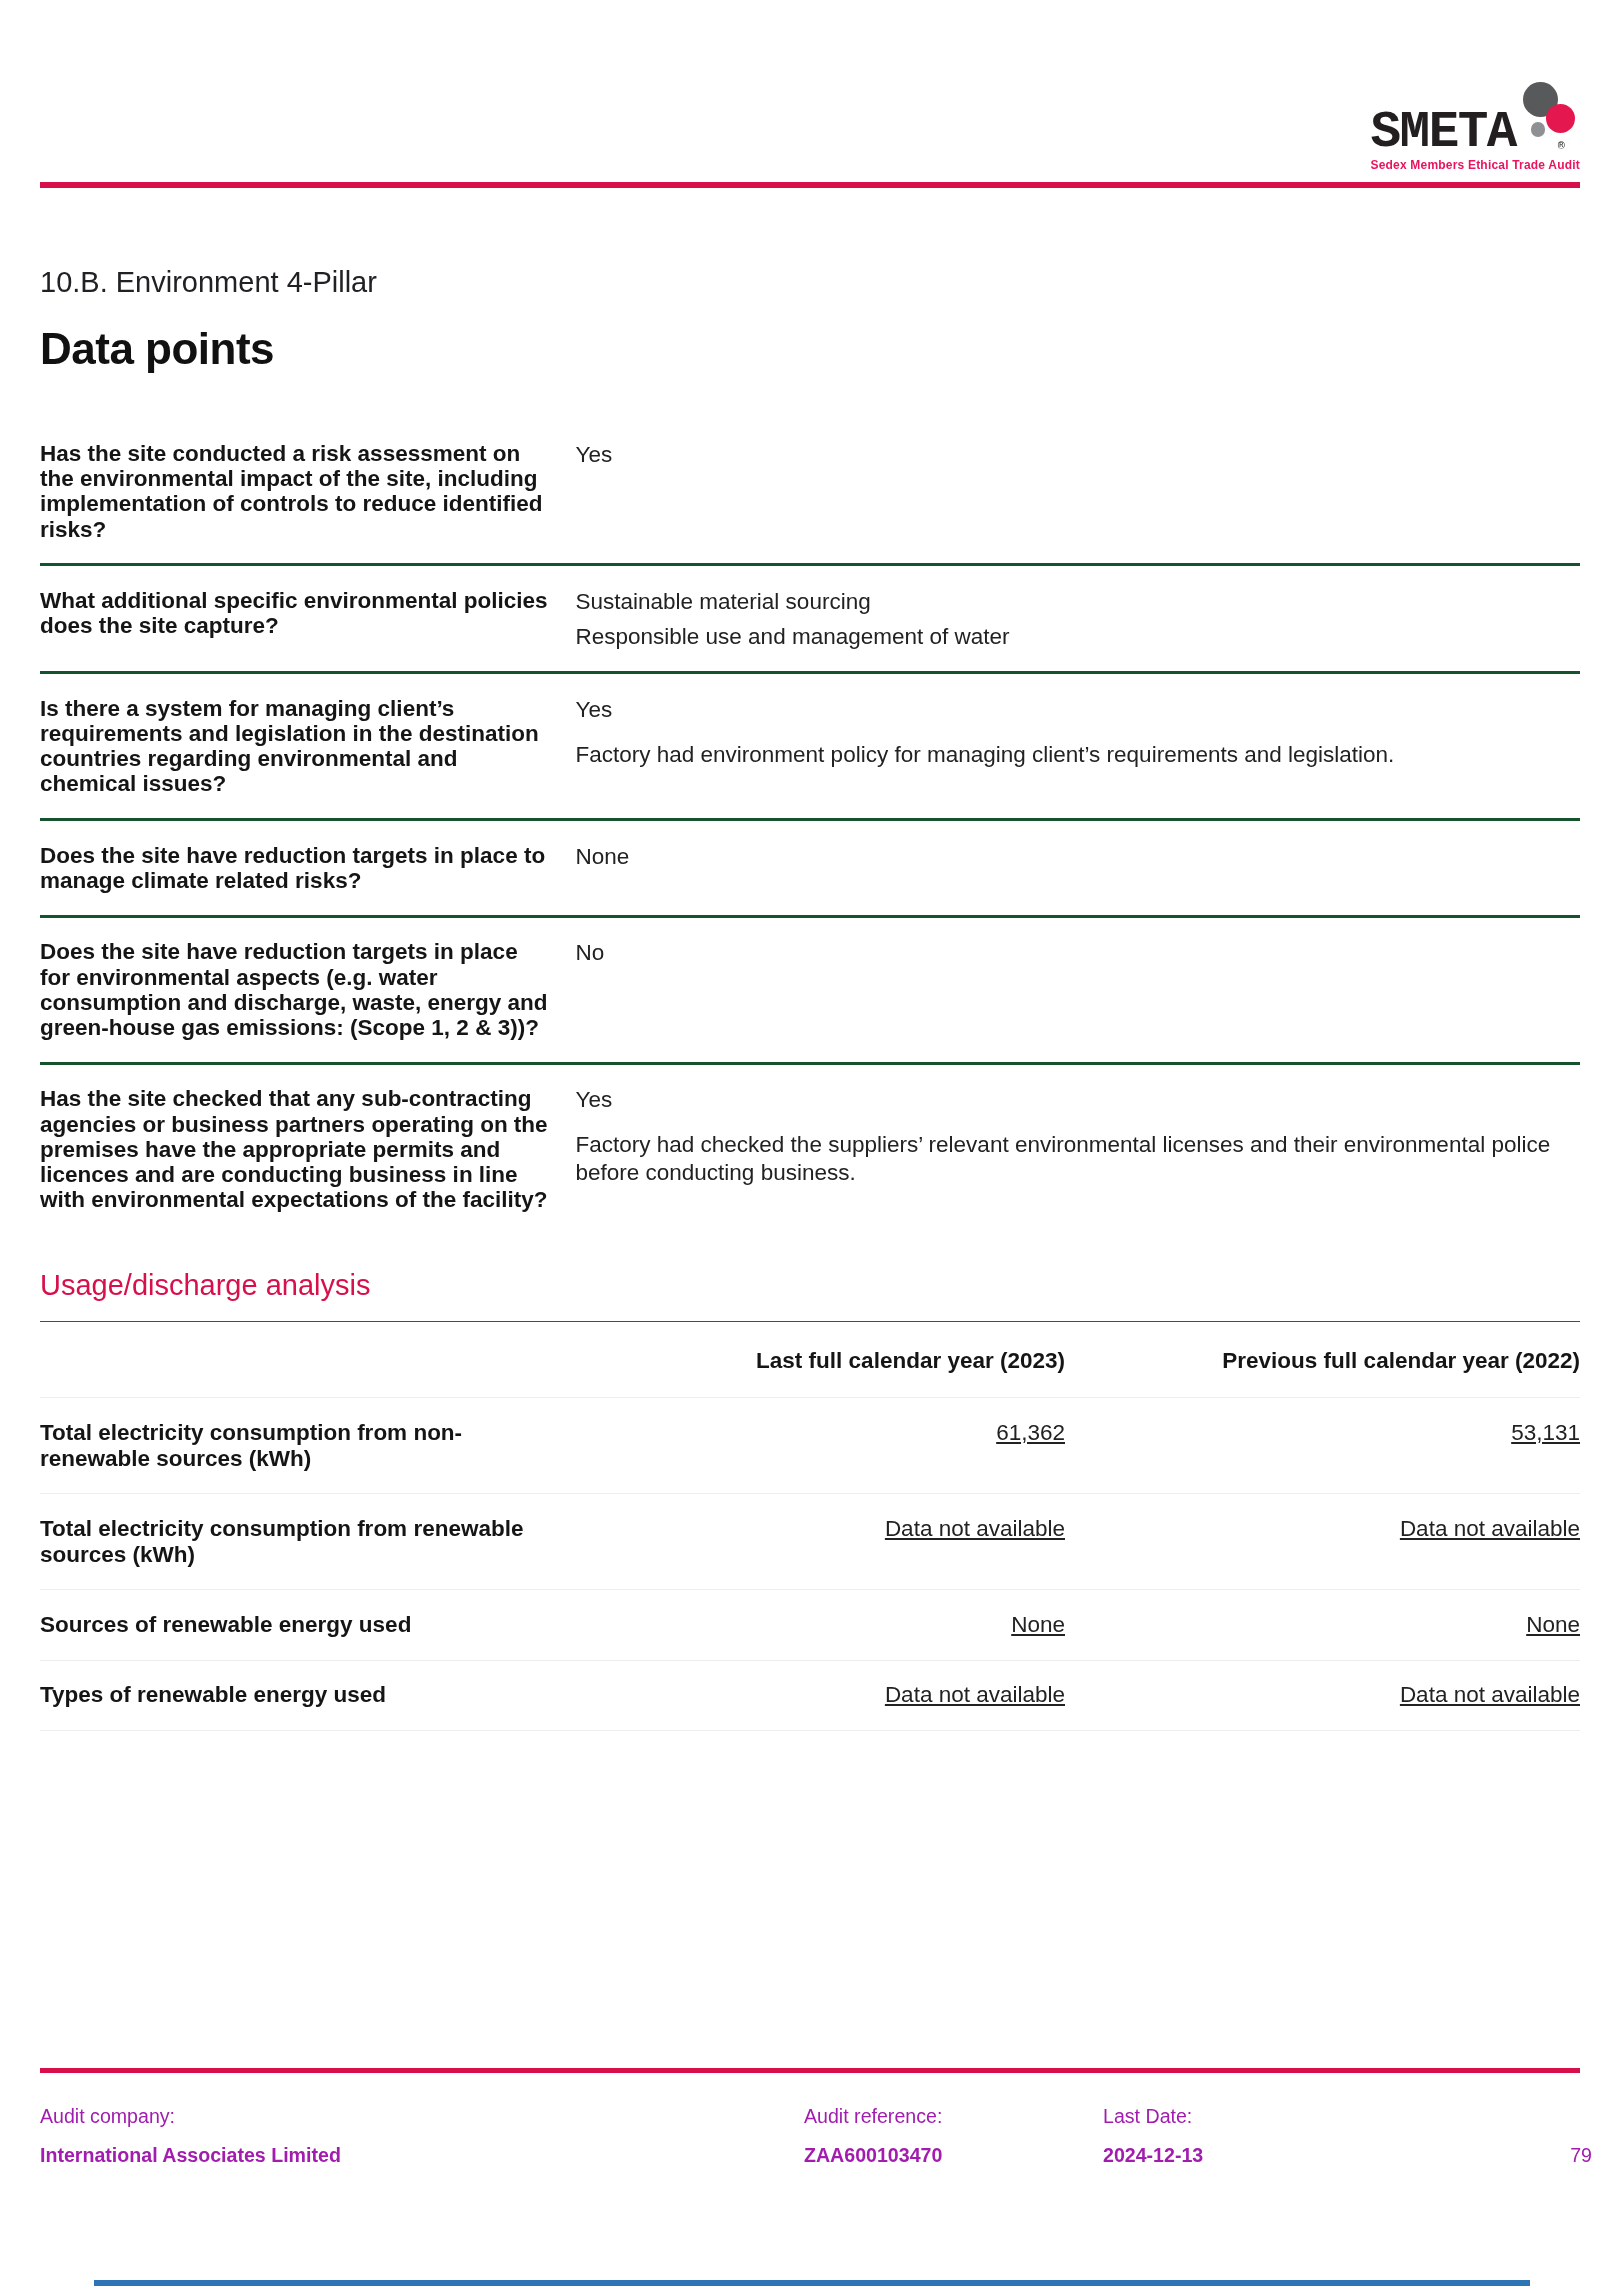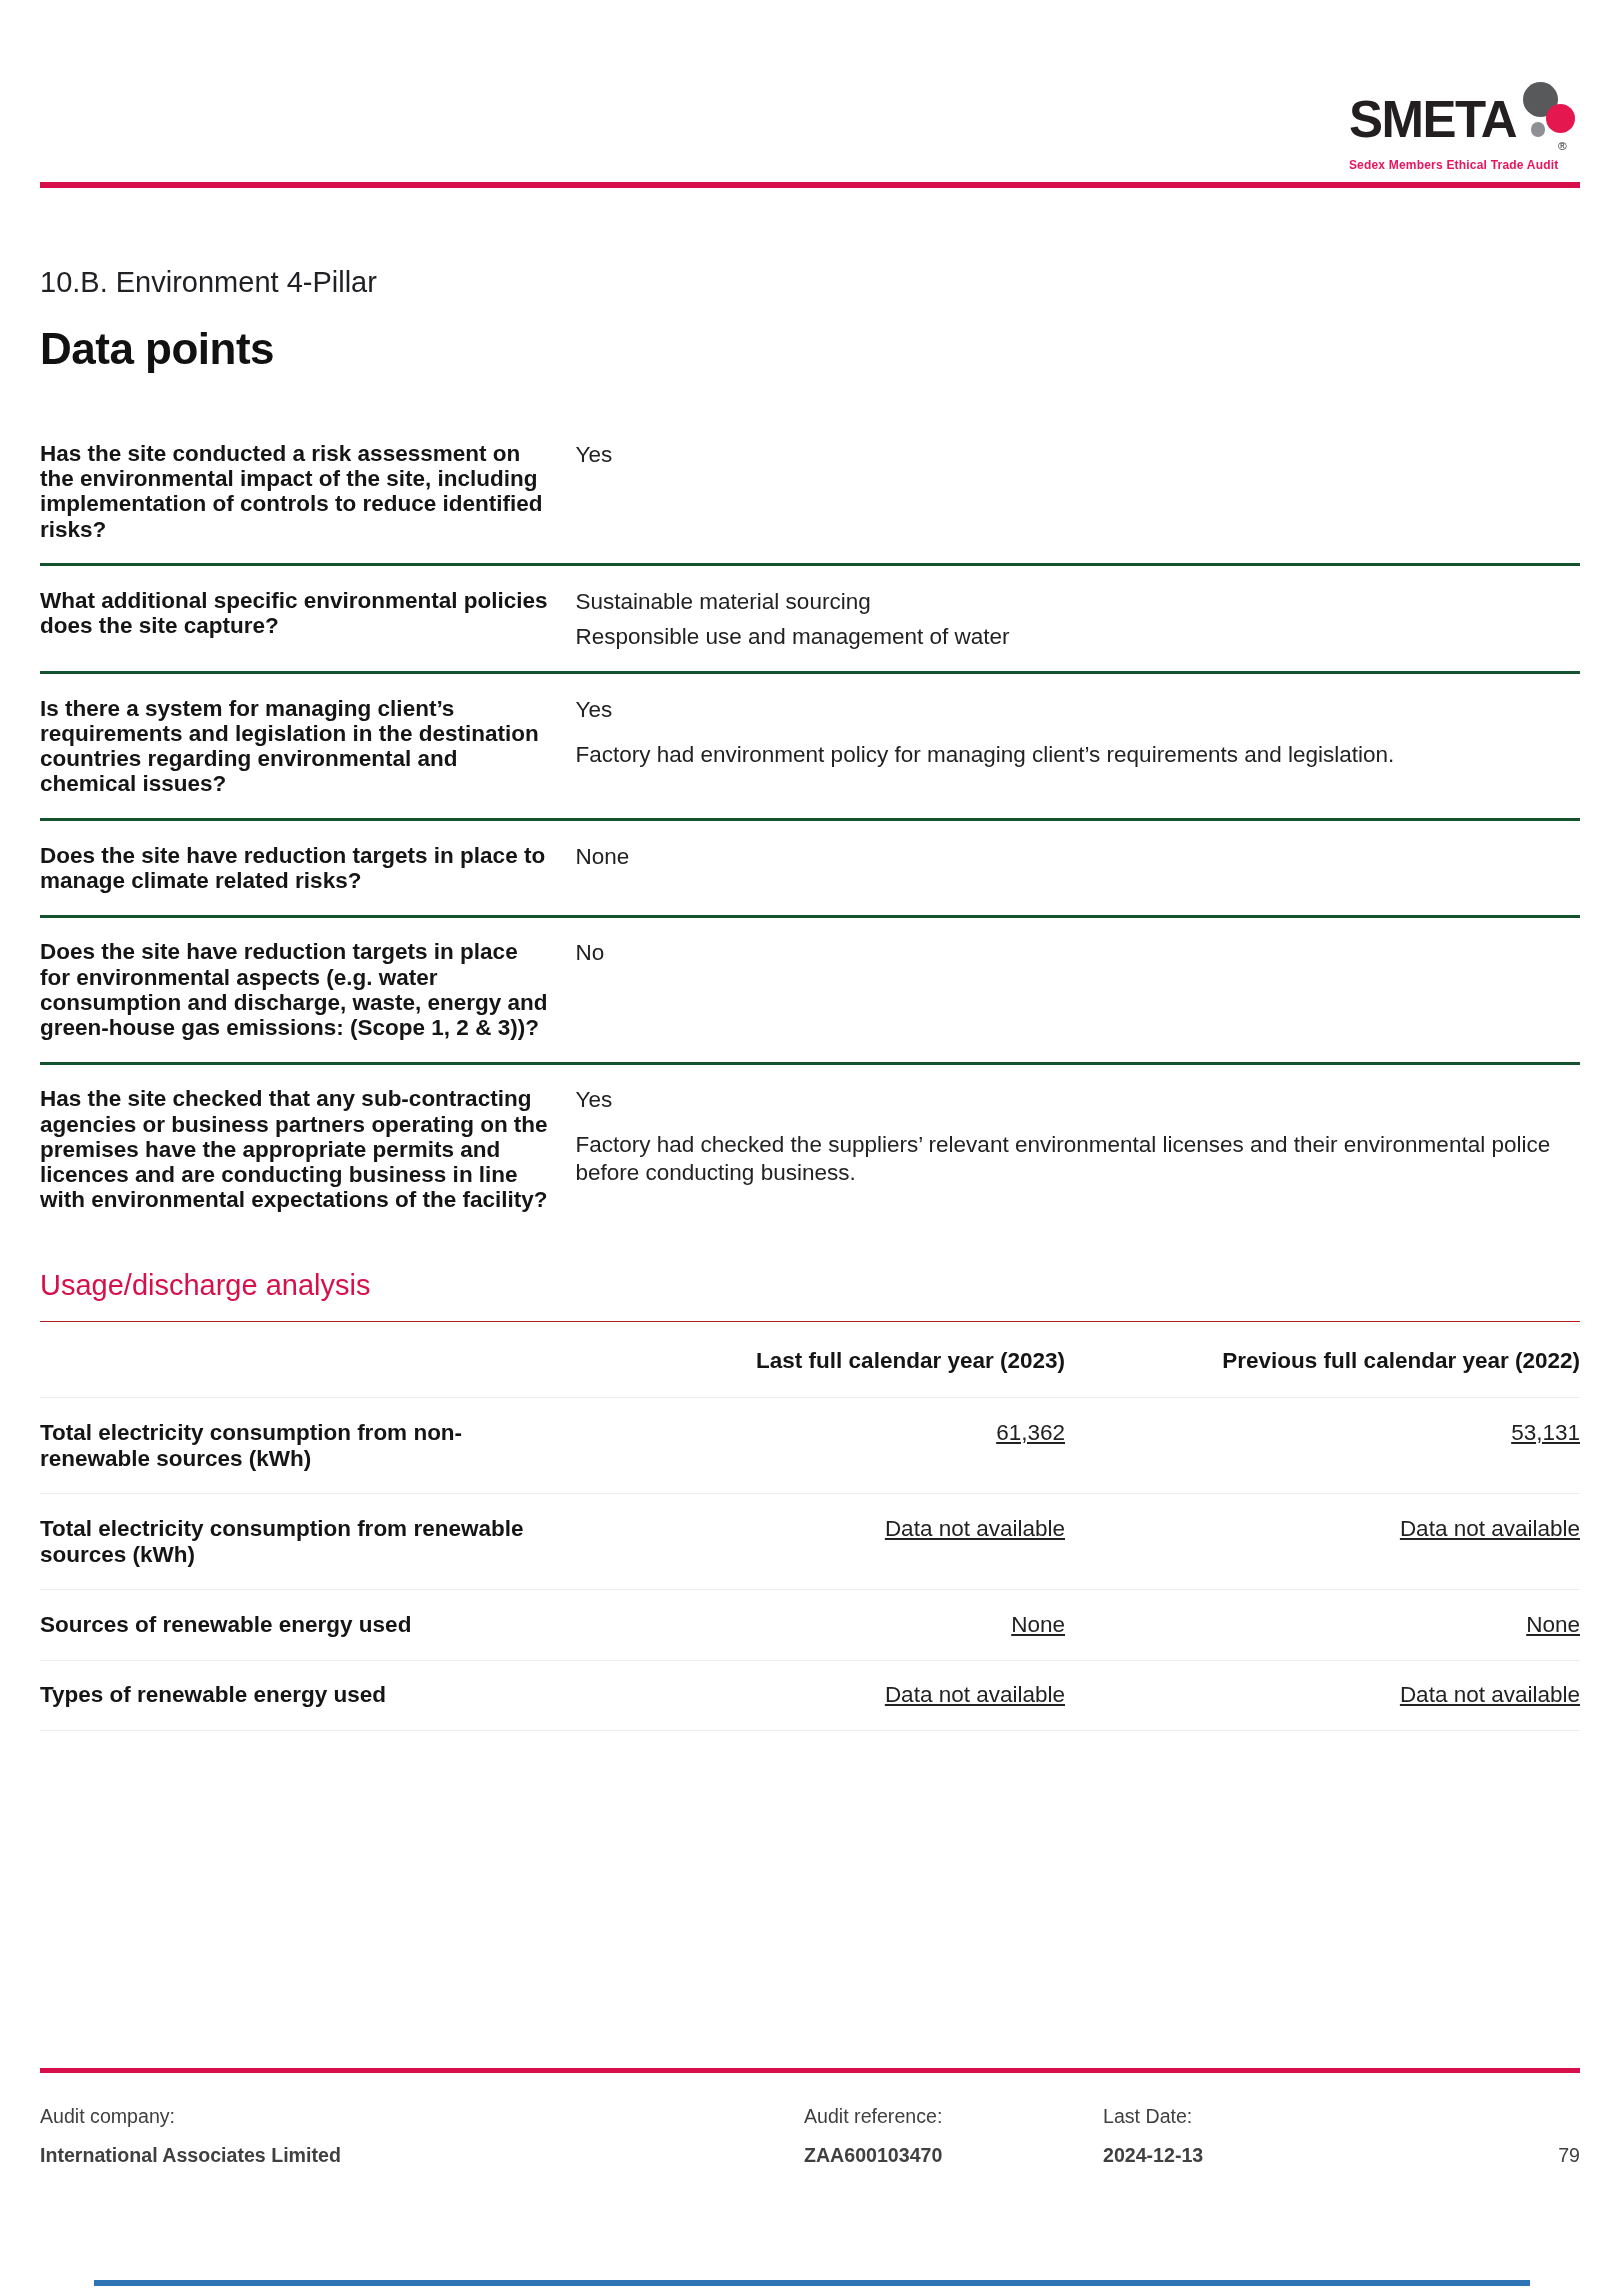--- a/index.html
+++ b/index.html
@@ -10,21 +10,21 @@
     width: 1620px;
     height: 2293px;
     background: #ffffff;
     overflow: hidden;
     padding: 0 40px;
   }
 
   
   .header { display: flex; justify-content: flex-end; padding-top: 94px; }
   .logo { display: inline-block; }
-  .logo-row { display: flex; align-items: flex-start; }
+  .logo-row { display: flex; align-items: flex-end; font-family: Liberation Mono, monospace; }
   .logo-word {
     font-size: 51px; font-weight: 700; color: #231f20;
     letter-spacing: -1.5px; line-height: 1;
   }
   .logo-mark { position: relative; width: 61px; height: 76px; margin-left: 2.9px; margin-top: -11.8px; }
   .dot { position: absolute; border-radius: 50%; }
   .dot-big   { width: 35px; height: 35px; background: #58595b; left: 3.9px;  top: 0; }
   .dot-pink  { width: 29px; height: 29px; background: #e5174f; left: 27.4px; top: 21.6px; }
   .dot-small { width: 14.7px; height: 14.7px; background: #8f9093; left: 11.8px; top: 40px; }
   .logo-reg { position: absolute; left: 39px; top: 57px; font-size: 11.8px; color: #231f20; }
@@ -63,23 +63,23 @@
   }
   .u-header { padding: 25.5px 0 23.5px; }
   .u-col-h { font-size: 22.5px; font-weight: 700; color: #151515; text-align: right; }
   .u-row { padding: 21.6px 0; }
   .u-label { font-size: 22.5px; font-weight: 700; color: #151515; line-height: 1.15; }
   .u-val { font-size: 22.5px; font-weight: 400; color: #222222; text-align: right; text-decoration: underline; }
 
   
   .footer-rule { position: absolute; left: 40px; right: 40px; top: 2068px; height: 4.9px; background: #d7104c; }
   .footer {
-    position: absolute; left: 40px; right: 40px; top: 2105px;
+    position: absolute; left: 40px; right: 28px; top: 2105px;
     display: grid; grid-template-columns: 764px 299px 1fr auto; column-gap: 0;
-    font-size: 19.6px; color: #404040;
+    font-size: 19.6px; color: #a21caf;
   }
   .f-label { font-weight: 400; }
   .f-value { font-weight: 700; margin-top: 15.7px; }
   .f-page { align-self: end; font-weight: 400; text-align: right; }
   .bottom-blue { position: absolute; left: 94px; width: 1436px; top: 2280px; height: 5.9px; background: #2e74b5; }
 </style>
 </head>
 <body>
 
 <div class="page">

